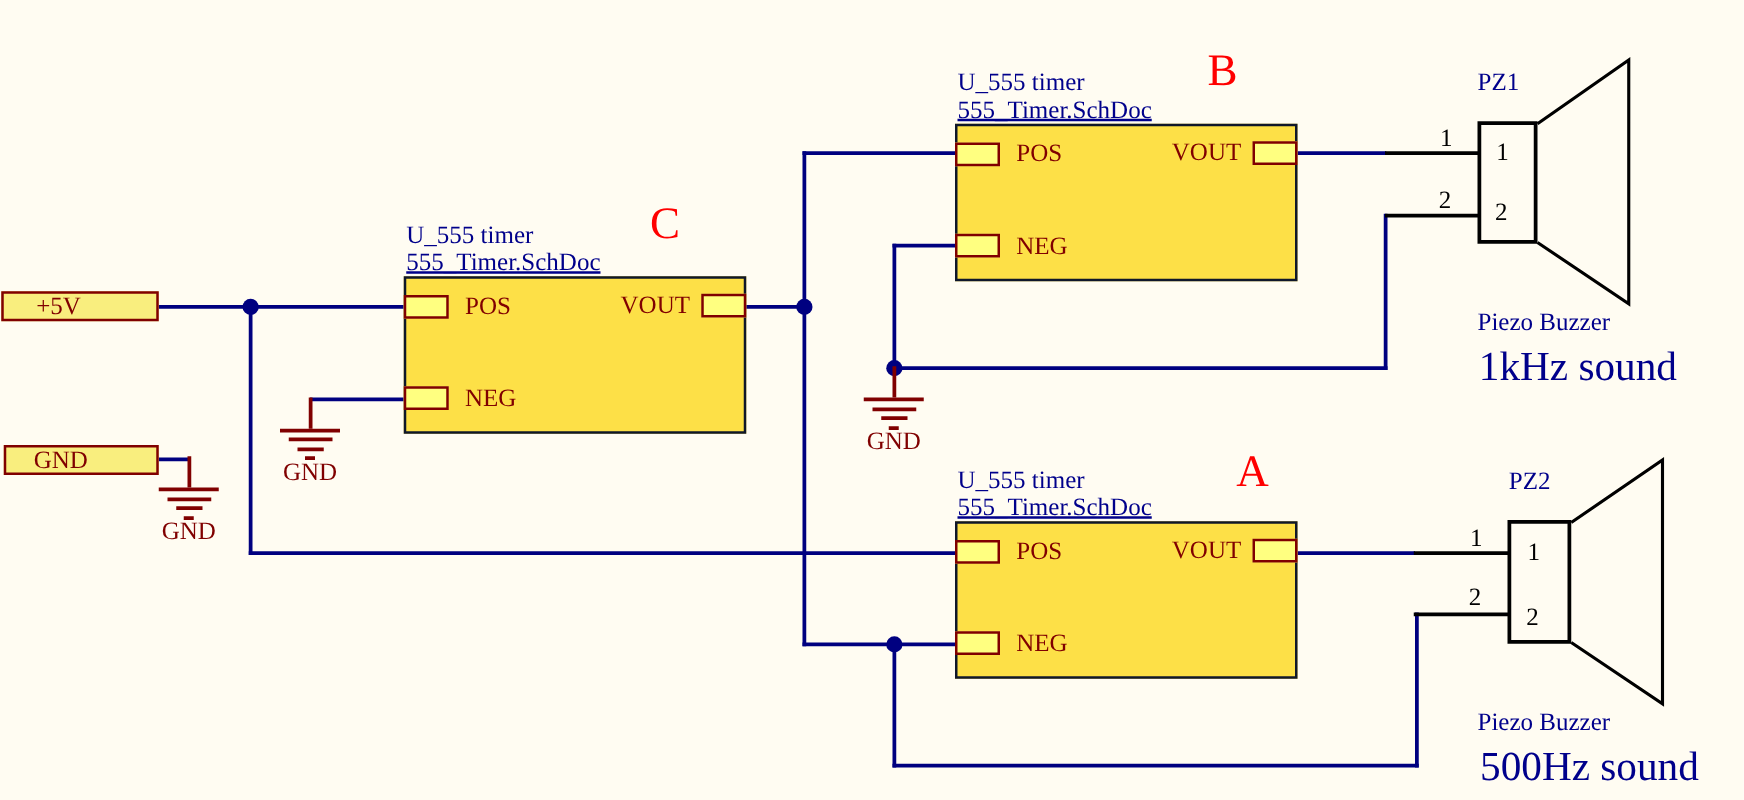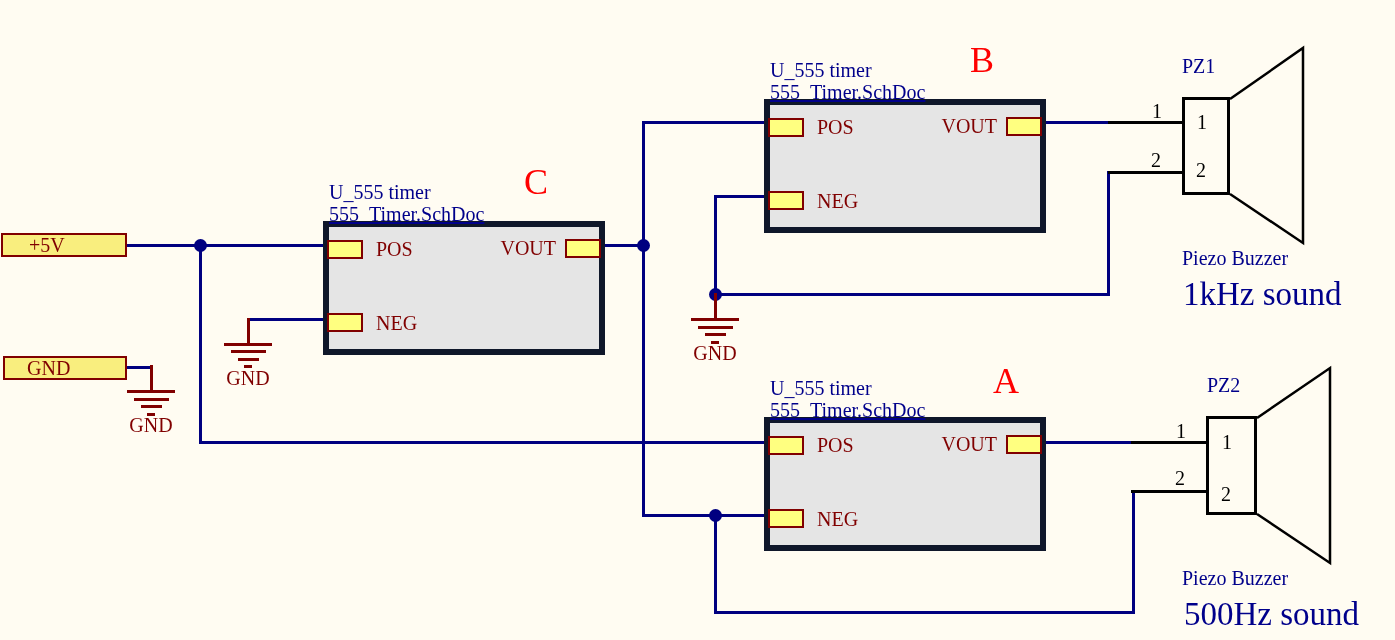--- a/index.html
+++ b/index.html
@@ -3,21 +3,21 @@
 <meta charset="utf-8">
 <style>
   html,body{margin:0;padding:0}
   .canvas{
     position:relative;width:1395px;height:640px;background:#FFFCF2;
     font-family:"Liberation Serif","DejaVu Serif",serif;overflow:hidden
   }
   .wire{position:absolute;background:#000080}
   .pinline{position:absolute;background:#000000;height:3px}
   .dot{position:absolute;width:13px;height:13px;border-radius:50%;background:#000080}
-  .sheet{position:absolute;width:270px;height:122px;background:#e5e5e5;border:6px solid #0f172a}
+  .sheet{position:absolute;width:270px;height:122px;background:#fde047;border:2px solid #0f172a}
   .entry{position:absolute;width:36px;height:19px;background:#FFFF80;border:2px solid #800000;box-sizing:border-box}
   .t20{position:absolute;font-size:20px;line-height:1;white-space:nowrap}
   .m{color:#800000}
   .b{color:#00008B}
   .tag{position:absolute;font-size:36px;line-height:1;color:#FF0000}
   .caption{position:absolute;font-size:33px;line-height:1;color:#00008B;white-space:nowrap}
   .port{position:absolute;background:#F9EE7E;border:2px solid #800000;box-sizing:border-box;
         color:#800000;font-size:20px;display:flex;align-items:center}
   .buzzer{position:absolute}
   .bz-rect{position:absolute;border:3px solid #000000;box-sizing:border-box;background:transparent}

